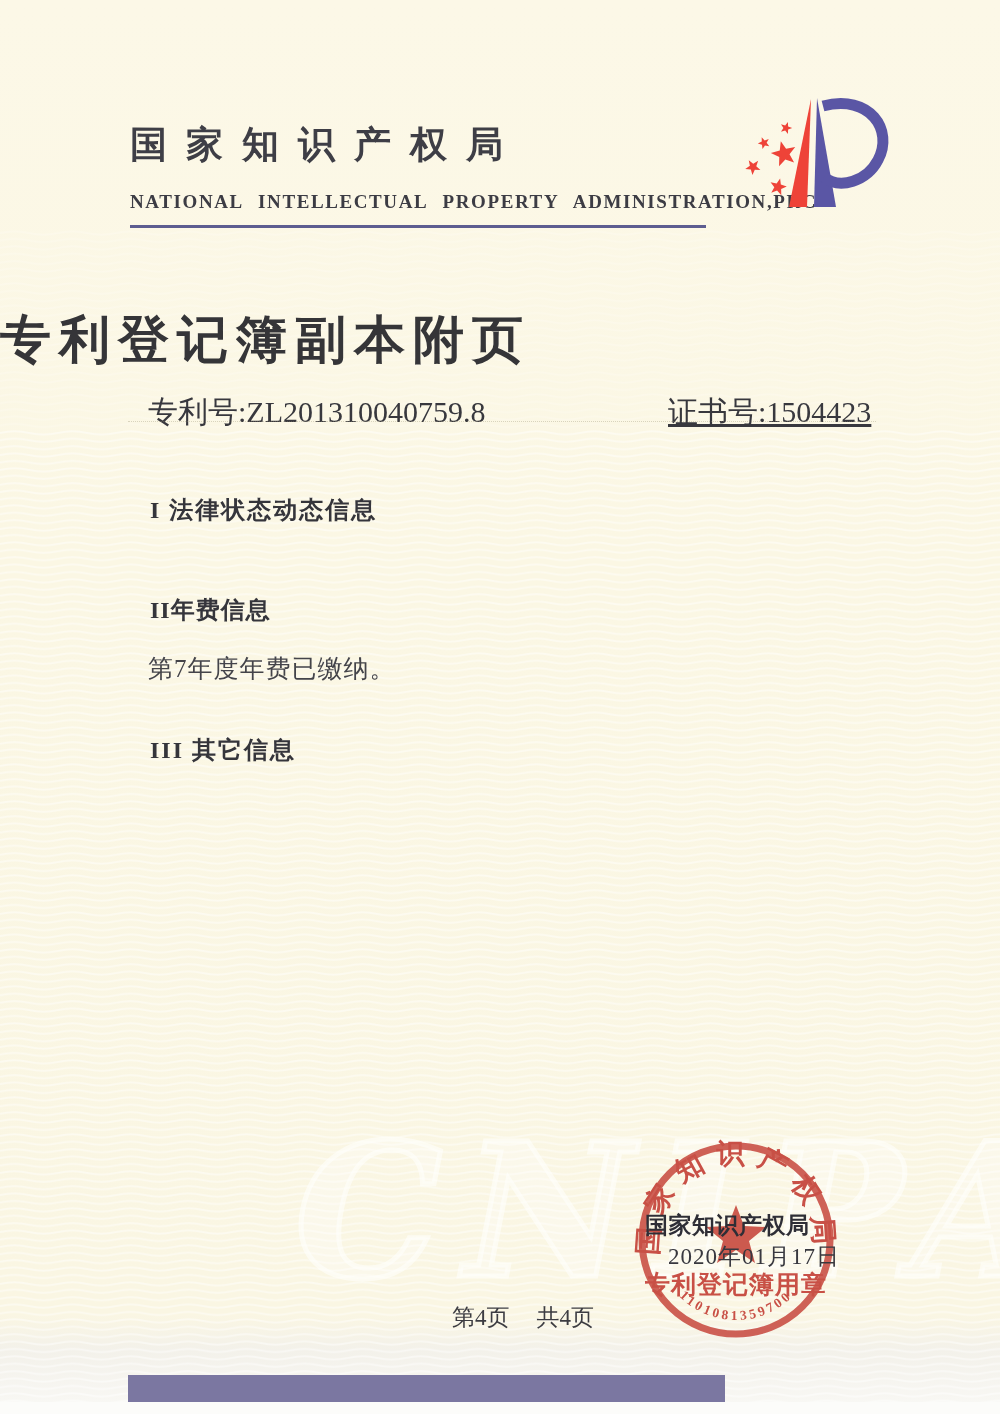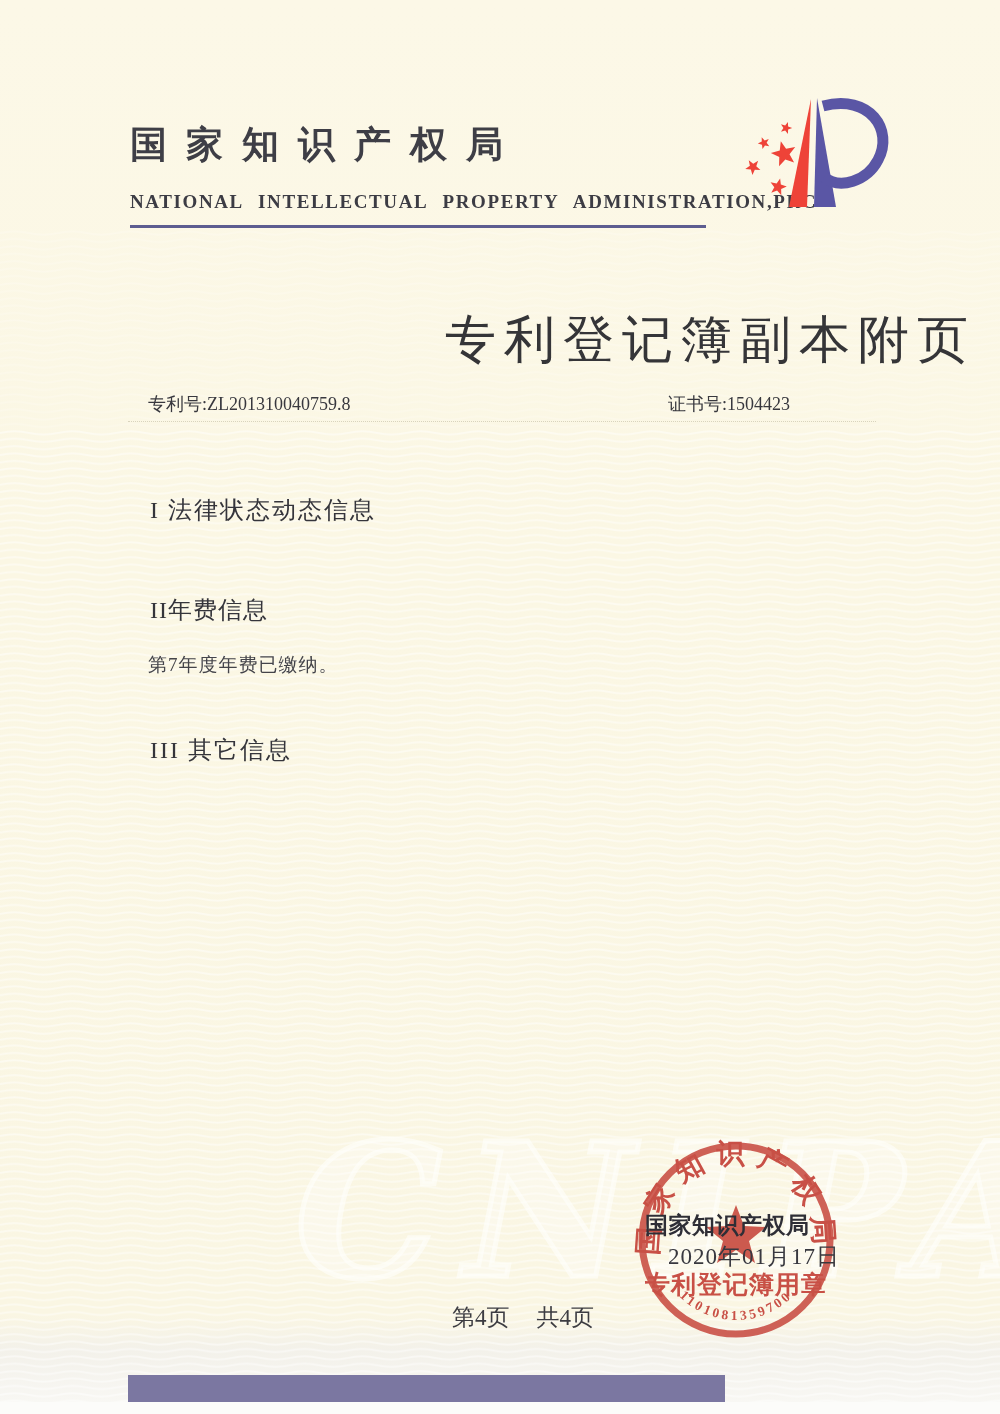--- a/index.html
+++ b/index.html
@@ -6,29 +6,29 @@
   .page{
     position:relative; width:1000px; height:1414px; margin:0 auto; overflow:hidden;
     background:linear-gradient(180deg,#fcf8e7 0%, #fbf7e4 40%, #faf6e3 93%, #f3f1ea 95.5%, #f8f7f3 99%, #fbfbf9 100%);
     font-family:"Liberation Serif","DejaVu Serif",serif; color:#3a3a40;
   }
   .abs{position:absolute;}
   .waves{position:absolute; left:0; top:0; width:1000px; height:1414px; pointer-events:none;}
   .agency-cn{left:130px; top:120px; font-size:37px; font-weight:bold; letter-spacing:19px; color:#3e3e46; white-space:nowrap;}
   .agency-en{left:130px; top:191px; font-size:19px; font-weight:bold; letter-spacing:1.6px; word-spacing:9px; color:#3c3c44; white-space:nowrap;}
   .rule{left:130px; top:225px; width:576px; height:3px; background:#5d5d90;}
-  .doc-title{left:0; top:306px; width:976px; text-align:right; font-size:51px; font-weight:normal; letter-spacing:8px; color:#353538; white-space:nowrap;}
-  .field{font-size:18px; color:#38383e; white-space:nowrap;}
+  .doc-title{left:0; top:306px; width:976px; text-align:left; font-size:51px; font-weight:bold; letter-spacing:8px; color:#353538; white-space:nowrap;}
+  .field{font-size:30px; color:#38383e; white-space:nowrap;}
   .patent-no{left:148px; top:392px;}
-  .cert-no{left:668px; top:392px;}
+  .cert-no{left:668px; top:392px;text-decoration:underline;}
   .faint-rule{left:128px; top:421px; width:748px; border-top:1px dotted rgba(150,140,110,.55); opacity:.6;}
-  .section{font-size:24px; font-weight:normal; color:#35353b; letter-spacing:2px; white-space:nowrap;}
+  .section{font-size:24px; font-weight:bold; color:#35353b; letter-spacing:2px; white-space:nowrap;}
   .sec1{left:150px; top:494px;}
   .sec2h{left:150px; top:594px; letter-spacing:1px;}
-  .sec2b{left:148px; top:652px; font-size:19px; font-weight:normal; color:#44444a; letter-spacing:1px; white-space:nowrap;}
+  .sec2b{left:148px; top:652px; font-size:25px; font-weight:normal; color:#44444a; letter-spacing:1px; white-space:nowrap;}
   .sec3{left:150px; top:734px;}
   .watermark{
     left:295px; top:1102px; font-size:185px; font-style:italic; font-weight:bold;
     font-family:"DejaVu Serif","Liberation Serif",serif; letter-spacing:22px; white-space:nowrap;
     color:rgba(255,255,255,0.28); -webkit-text-stroke:5px rgba(255,255,252,0.6); z-index:1;
   }
   .stamp-svg{left:618px; top:1122px; width:240px; height:232px; z-index:2; opacity:.93;}
   .overlay-line{font-family:"Liberation Serif","DejaVu Serif",serif; white-space:nowrap; z-index:3;}
   .ov-agency{left:645px; top:1210px; font-size:23px; font-weight:bold; color:#2e2e36; letter-spacing:0.5px;}
   .ov-date{left:640px; top:1241px; font-size:23px; color:#38383f; letter-spacing:1px;margin-left:28px;}

